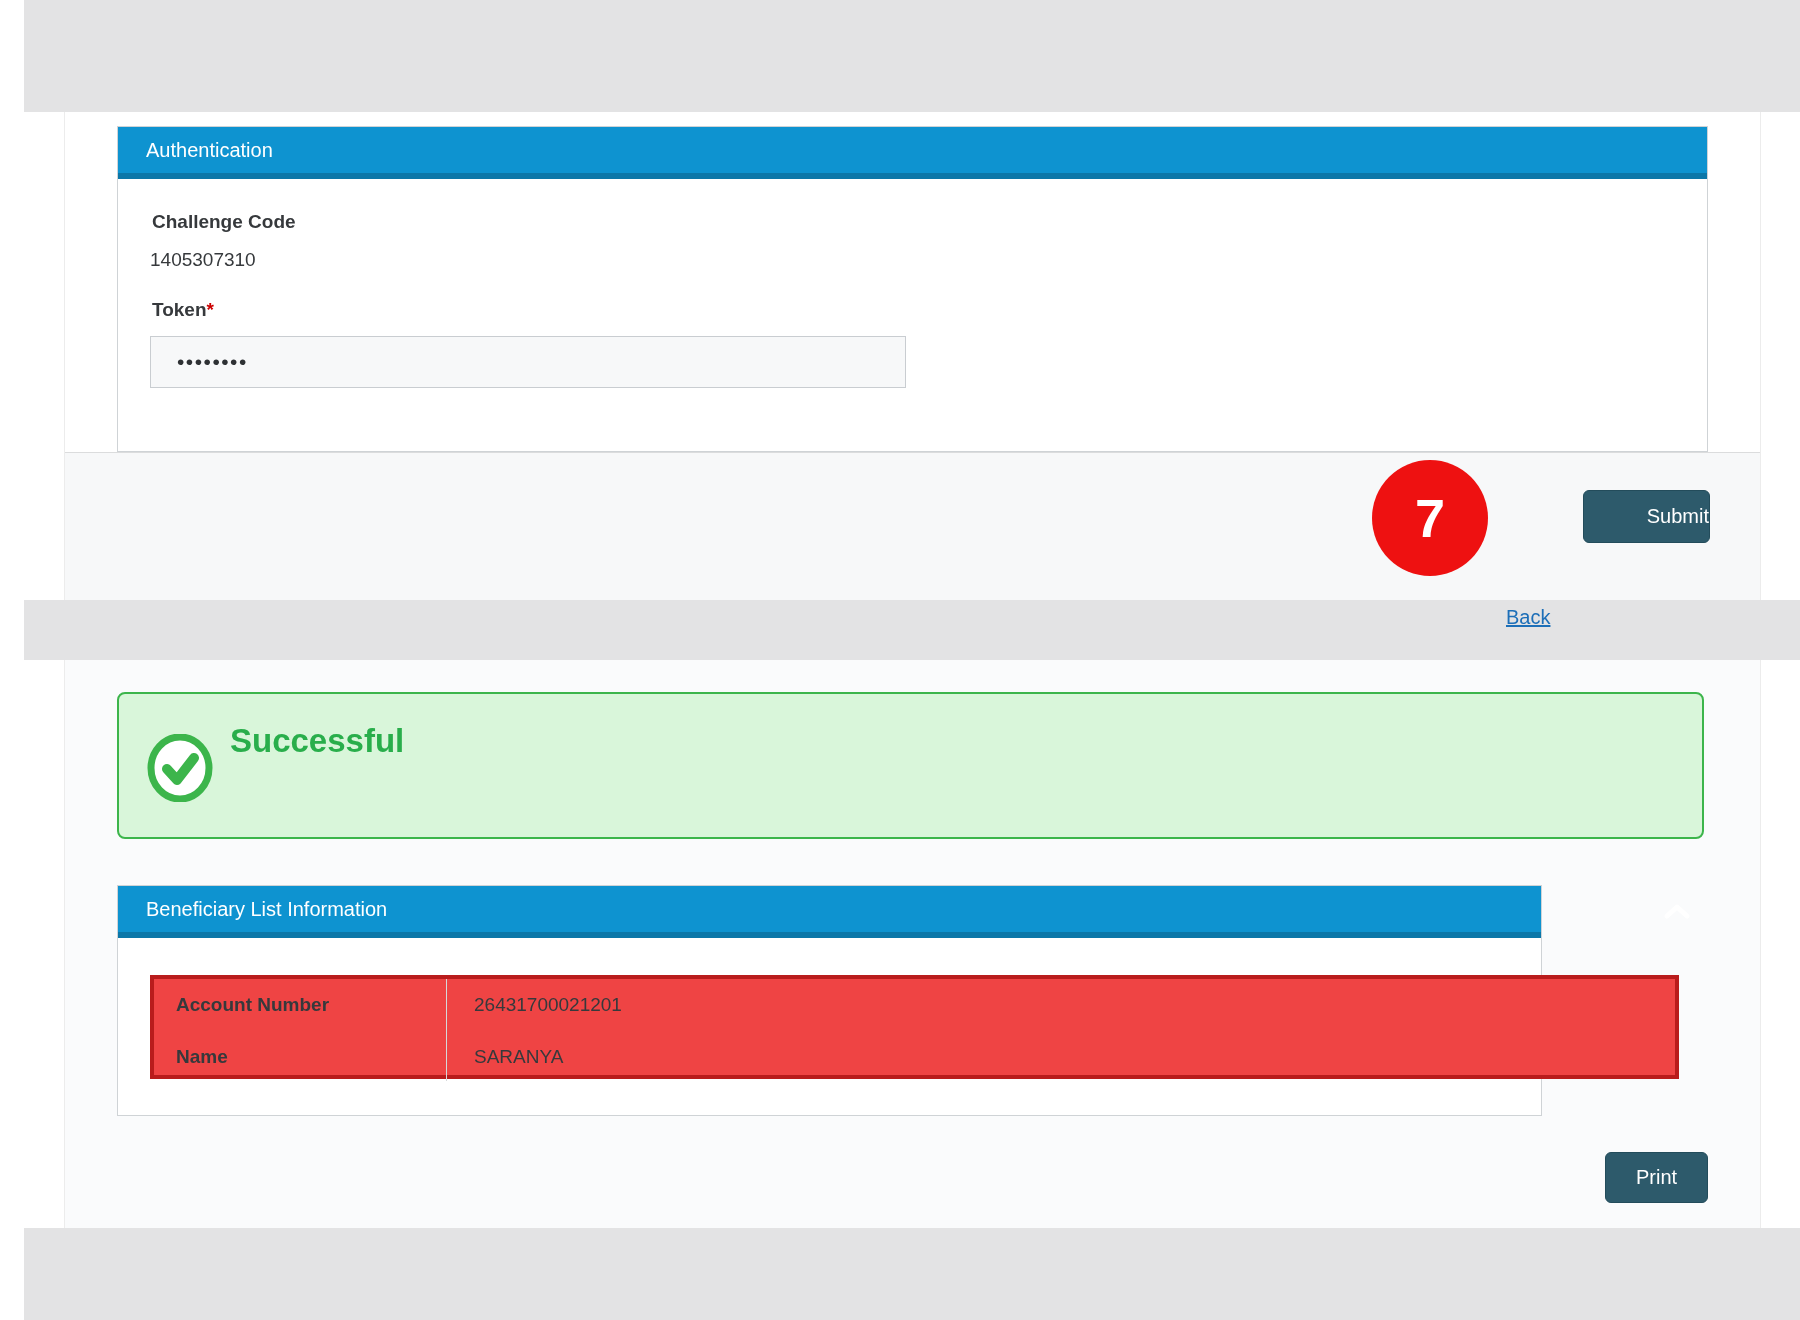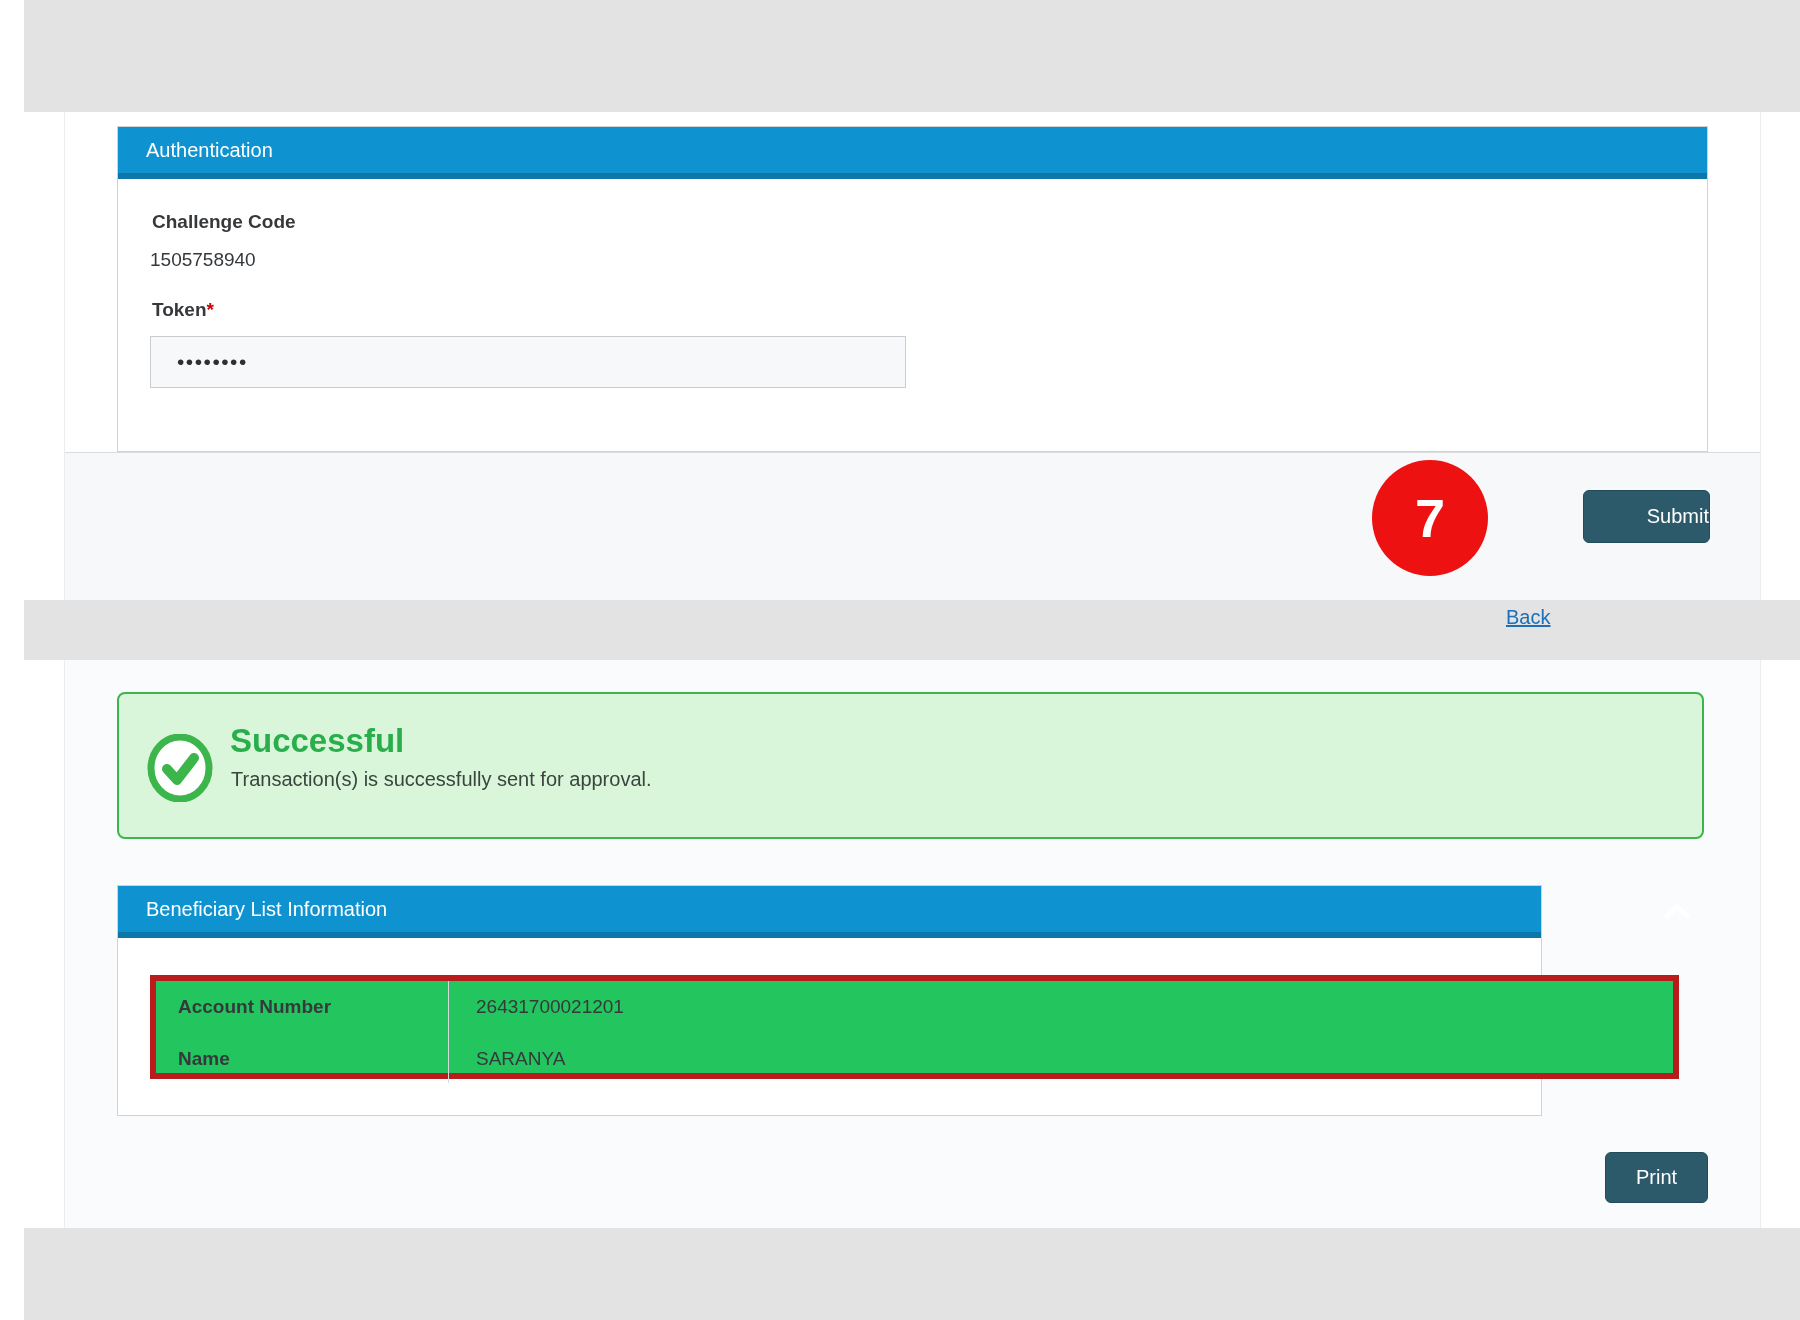--- a/index.html
+++ b/index.html
@@ -29,21 +29,21 @@
   .btn{position:absolute;background:#2d5a6b;border:1px solid #234c5b;border-radius:6px;color:#ffffff;text-align:center;cursor:pointer;box-sizing:border-box;}
   #submit-btn{left:1518px;top:378px;width:127px;height:53px;font-size:20px;line-height:51px;text-align:right;}
 
   
   #success-alert{position:absolute;left:52px;top:32px;width:1587px;height:147px;background:#d9f6da;border:2px solid #3cb54b;border-radius:8px;box-sizing:border-box;}
   #success-icon{position:absolute;left:27px;top:40px;}
   #success-title{position:absolute;left:111px;top:28px;font-size:33px;font-weight:700;color:#29ae4b;}
   #success-msg{position:absolute;left:112px;top:74px;font-size:20px;color:#3a4540;}
   #benef-panel{left:52px;top:225px;width:1425px;height:231px;}
   .panel-header .chevron{position:absolute;left:1545px;top:17px;cursor:pointer;}
-  #benef-table{position:absolute;left:32px;top:89px;width:1529px;height:104px;border:6px solid #b91c1c;box-sizing:border-box;background:#22c55e;}
+  #benef-table{position:absolute;left:32px;top:89px;width:1529px;height:104px;border:4px solid #b91c1c;box-sizing:border-box;background:#ef4444;}
   #col-divider{position:absolute;left:292px;top:0;width:1px;height:102px;background:#d6d8da;}
   .trow{position:absolute;left:0;width:100%;height:52px;line-height:52px;}
   .trow .tlabel{position:absolute;left:22px;font-size:19px;font-weight:700;color:#36393c;}
   .trow .tvalue{position:absolute;left:320px;font-size:19px;color:#36393c;}
   #print-btn{left:1540px;top:492px;width:103px;height:51px;font-size:20px;line-height:49px;}
 </style>
 </head>
 <body>
 
 <div id="stage">
@@ -52,21 +52,21 @@
   <div id="band-mid" class="band"></div>
   <div id="band-bot" class="band"></div>
 
   <div id="section1" class="card">
 
     <div id="auth-panel" class="panel">
       <div class="panel-header">
         <span class="title">Authentication</span>
       </div>
       <span class="field-label" style="left:34px;top:84px;">Challenge Code</span>
-      <span class="field-value" style="left:32px;top:122px;">1505758940</span>
+      <span class="field-value" style="left:32px;top:122px;">1405307310</span>
       <span class="field-label" style="left:34px;top:172px;"><span>Token</span><span class="req">*</span></span>
       <input id="token-input" type="text" readonly="" value="••••••••" style="">
     </div>
 
     <div id="sec1-footer"></div>
 
     <div id="step-badge">7</div>
     <a id="back-link">Back</a>
     <div id="submit-btn" class="btn">Submit</div>
   </div>
@@ -74,21 +74,20 @@
   <div id="section2" class="card">
 
     <div id="success-alert">
       <span id="success-icon">
         <svg width="68" height="68" viewBox="0 0 68 68">
           <ellipse cx="34" cy="34" rx="29" ry="31" fill="#ffffff" stroke="#3cb54b" stroke-width="7"></ellipse>
           <path d="M21 35 L31 46 L48 24" fill="none" stroke="#3cb54b" stroke-width="10" stroke-linecap="round" stroke-linejoin="round"></path>
         </svg>
       </span>
       <span id="success-title">Successful</span>
-      <span id="success-msg">Transaction(s) is successfully sent for approval.</span>
     </div>
 
     <div id="benef-panel" class="panel">
       <div class="panel-header">
         <span class="title">Beneficiary List Information</span>
         <span class="chevron">
           <svg width="28" height="18" viewBox="0 0 28 18">
             <path d="M4 13 L14 4 L24 13" fill="none" stroke="#ffffff" stroke-width="5" stroke-linecap="round" stroke-linejoin="round"></path>
           </svg>
         </span>

